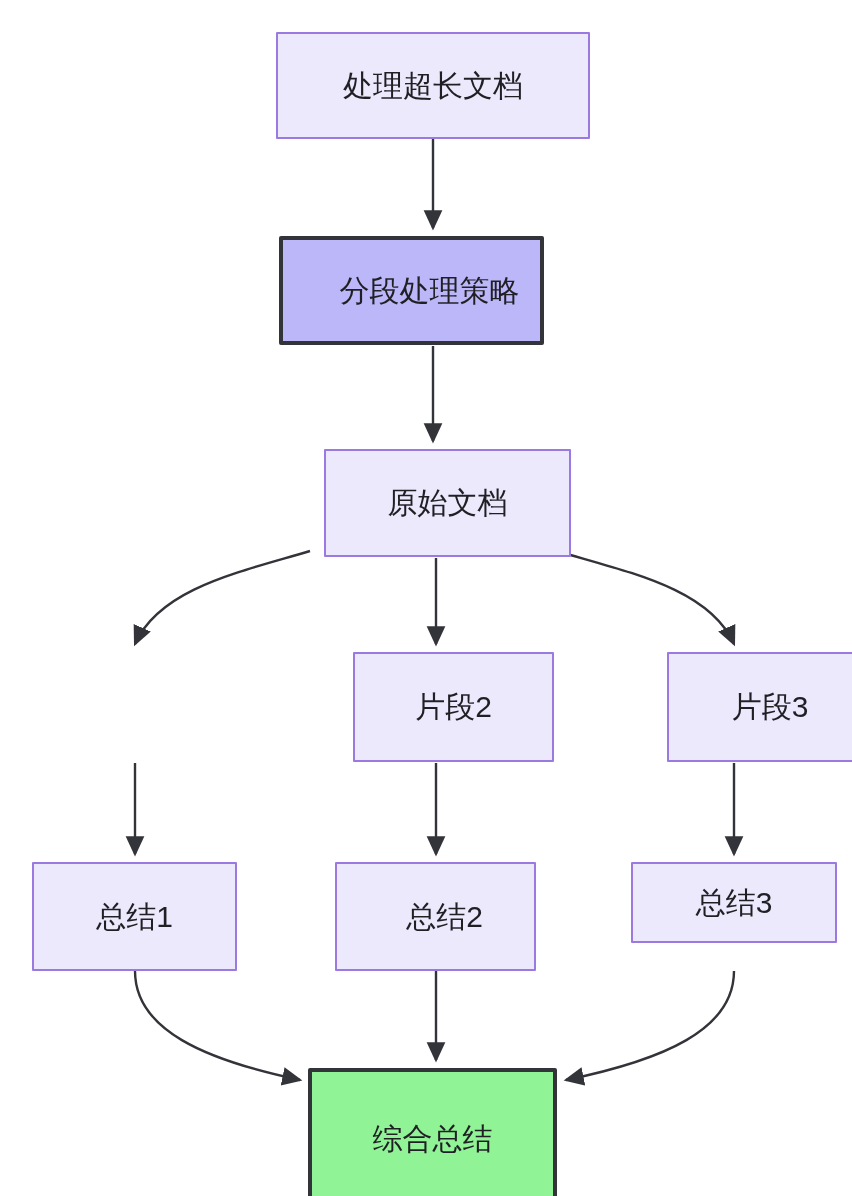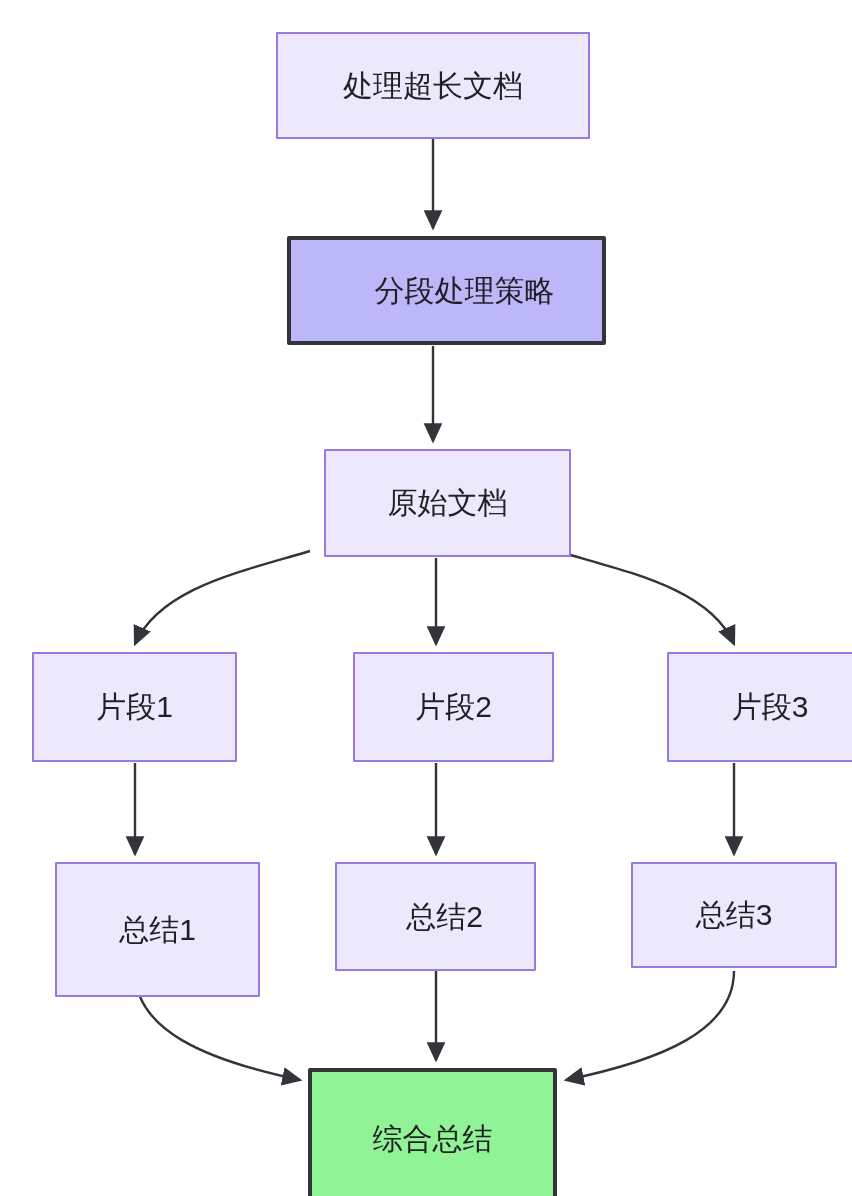--- a/index.html
+++ b/index.html
@@ -57,30 +57,30 @@
   }
   .node.v-green {
     background: #90f396;
     border: 4px solid #33333a;
     border-radius: 2px;
     font-size: 30px;
   }
 
   
   #node-doc        { left: 276px; top: 32px;   width: 314px; height: 107px; }
-  #node-strategy   { left: 287px; top: 236px;  width: 319px; height: 109px; padding-left: 36px; }
+  #node-strategy   { left: 279px; top: 236px;  width: 265px; height: 109px; padding-left: 36px; }
   #node-source     { left: 324px; top: 449px;  width: 247px; height: 108px; }
 
   #node-frag-1     { left: 32px;  top: 652px;  width: 205px; height: 110px; }
   #node-frag-2     { left: 353px; top: 652px;  width: 201px; height: 110px; }
   #node-frag-3     { left: 631px; top: 652px;  width: 206px; height: 110px; margin-left: 36px; }
 
-  #node-sum-1      { left: 32px;  top: 862px;  width: 205px; height: 135px; margin-left: 23px; }
+  #node-sum-1      { left: 32px;  top: 862px;  width: 205px; height: 109px; }
   #node-sum-2      { left: 335px; top: 862px;  width: 201px; height: 109px; padding-left: 18px; }
-  #node-sum-3      { left: 631px; top: 862px;  width: 206px; height: 106px; }
+  #node-sum-3      { left: 631px; top: 862px;  width: 206px; height: 81px; }
 
   #node-final      { left: 308px; top: 1068px; width: 249px; height: 141px; }
 </style>
 </head>
 <body>
 
 <div id="diagram-root">
 
   <svg id="edge-layer" viewBox="0 0 852 1196" width="852" height="1196" xmlns="http://www.w3.org/2000/svg">
     <defs>
@@ -115,23 +115,20 @@
   </div>
 
   <div class="node v-periwinkle" id="node-strategy">
     <span class="node-label">分段处理策略</span>
   </div>
 
   <div class="node v-lavender" id="node-source">
     <span class="node-label">原始文档</span>
   </div>
 
-  <div class="node v-lavender" id="node-frag-1">
-    <span class="node-label">片段1</span>
-  </div>
   <div class="node v-lavender" id="node-frag-2">
     <span class="node-label">片段2</span>
   </div>
   <div class="node v-lavender" id="node-frag-3">
     <span class="node-label">片段3</span>
   </div>
 
   <div class="node v-lavender" id="node-sum-1">
     <span class="node-label">总结1</span>
   </div>

